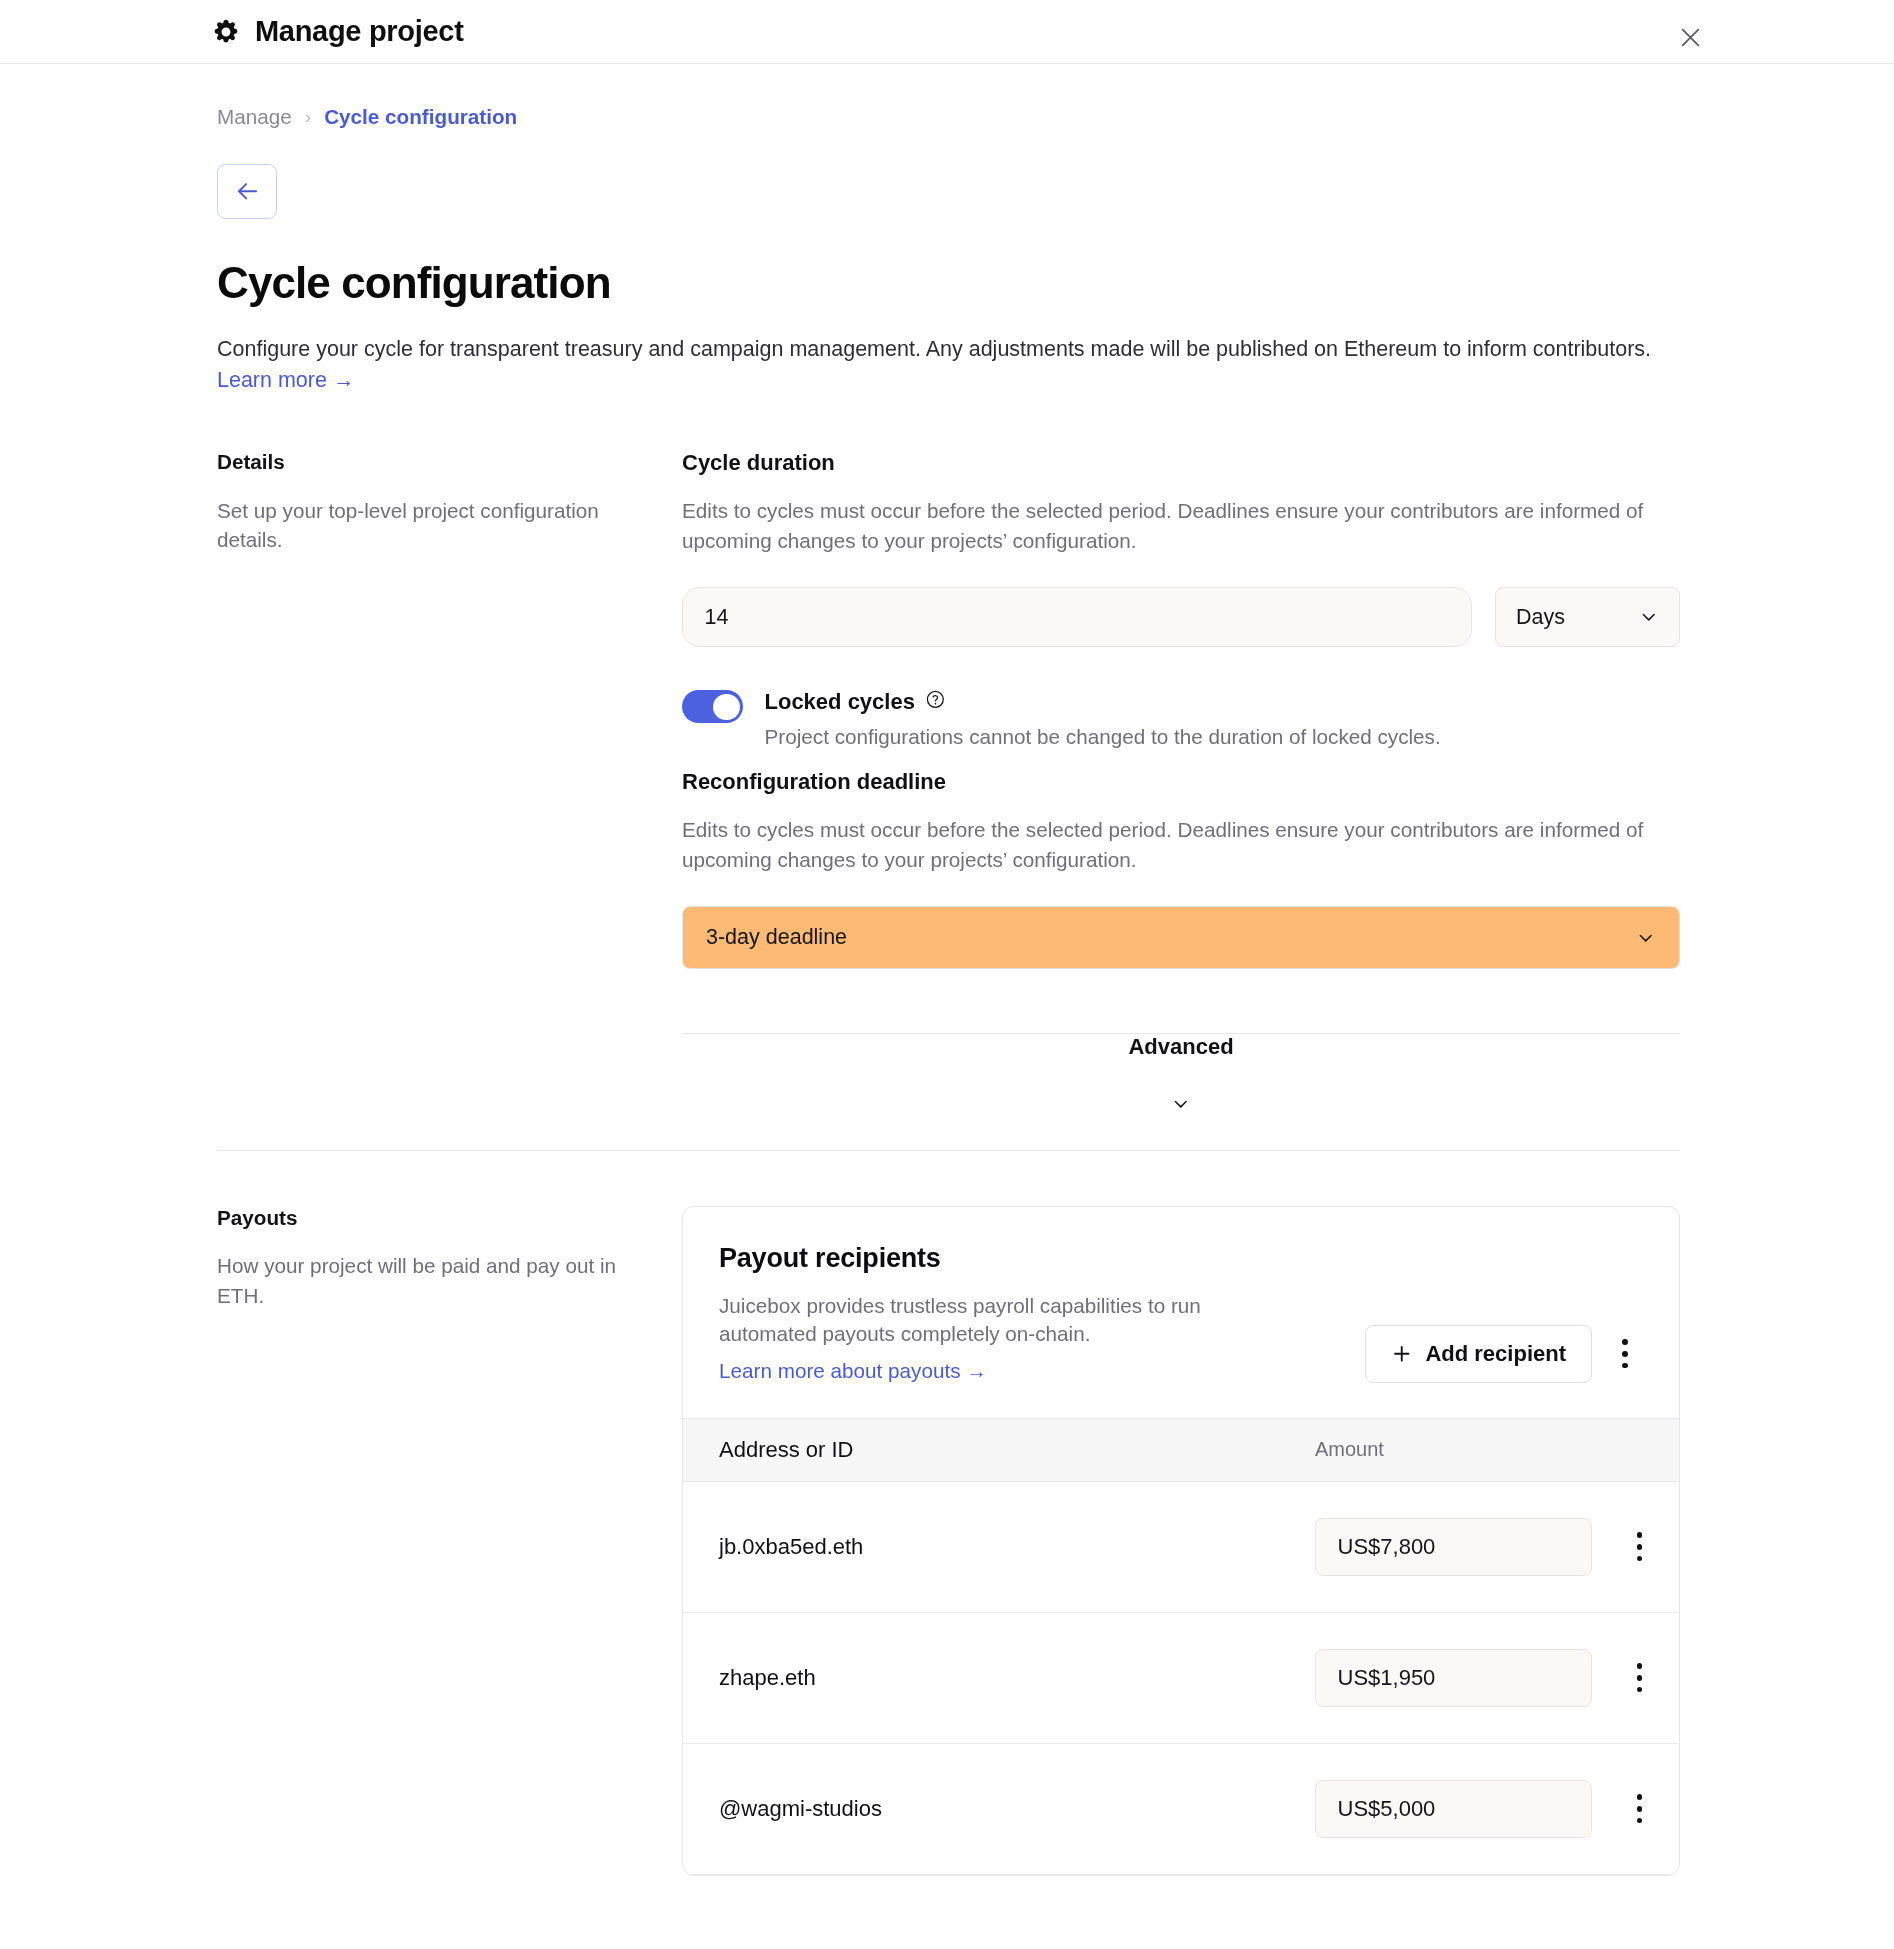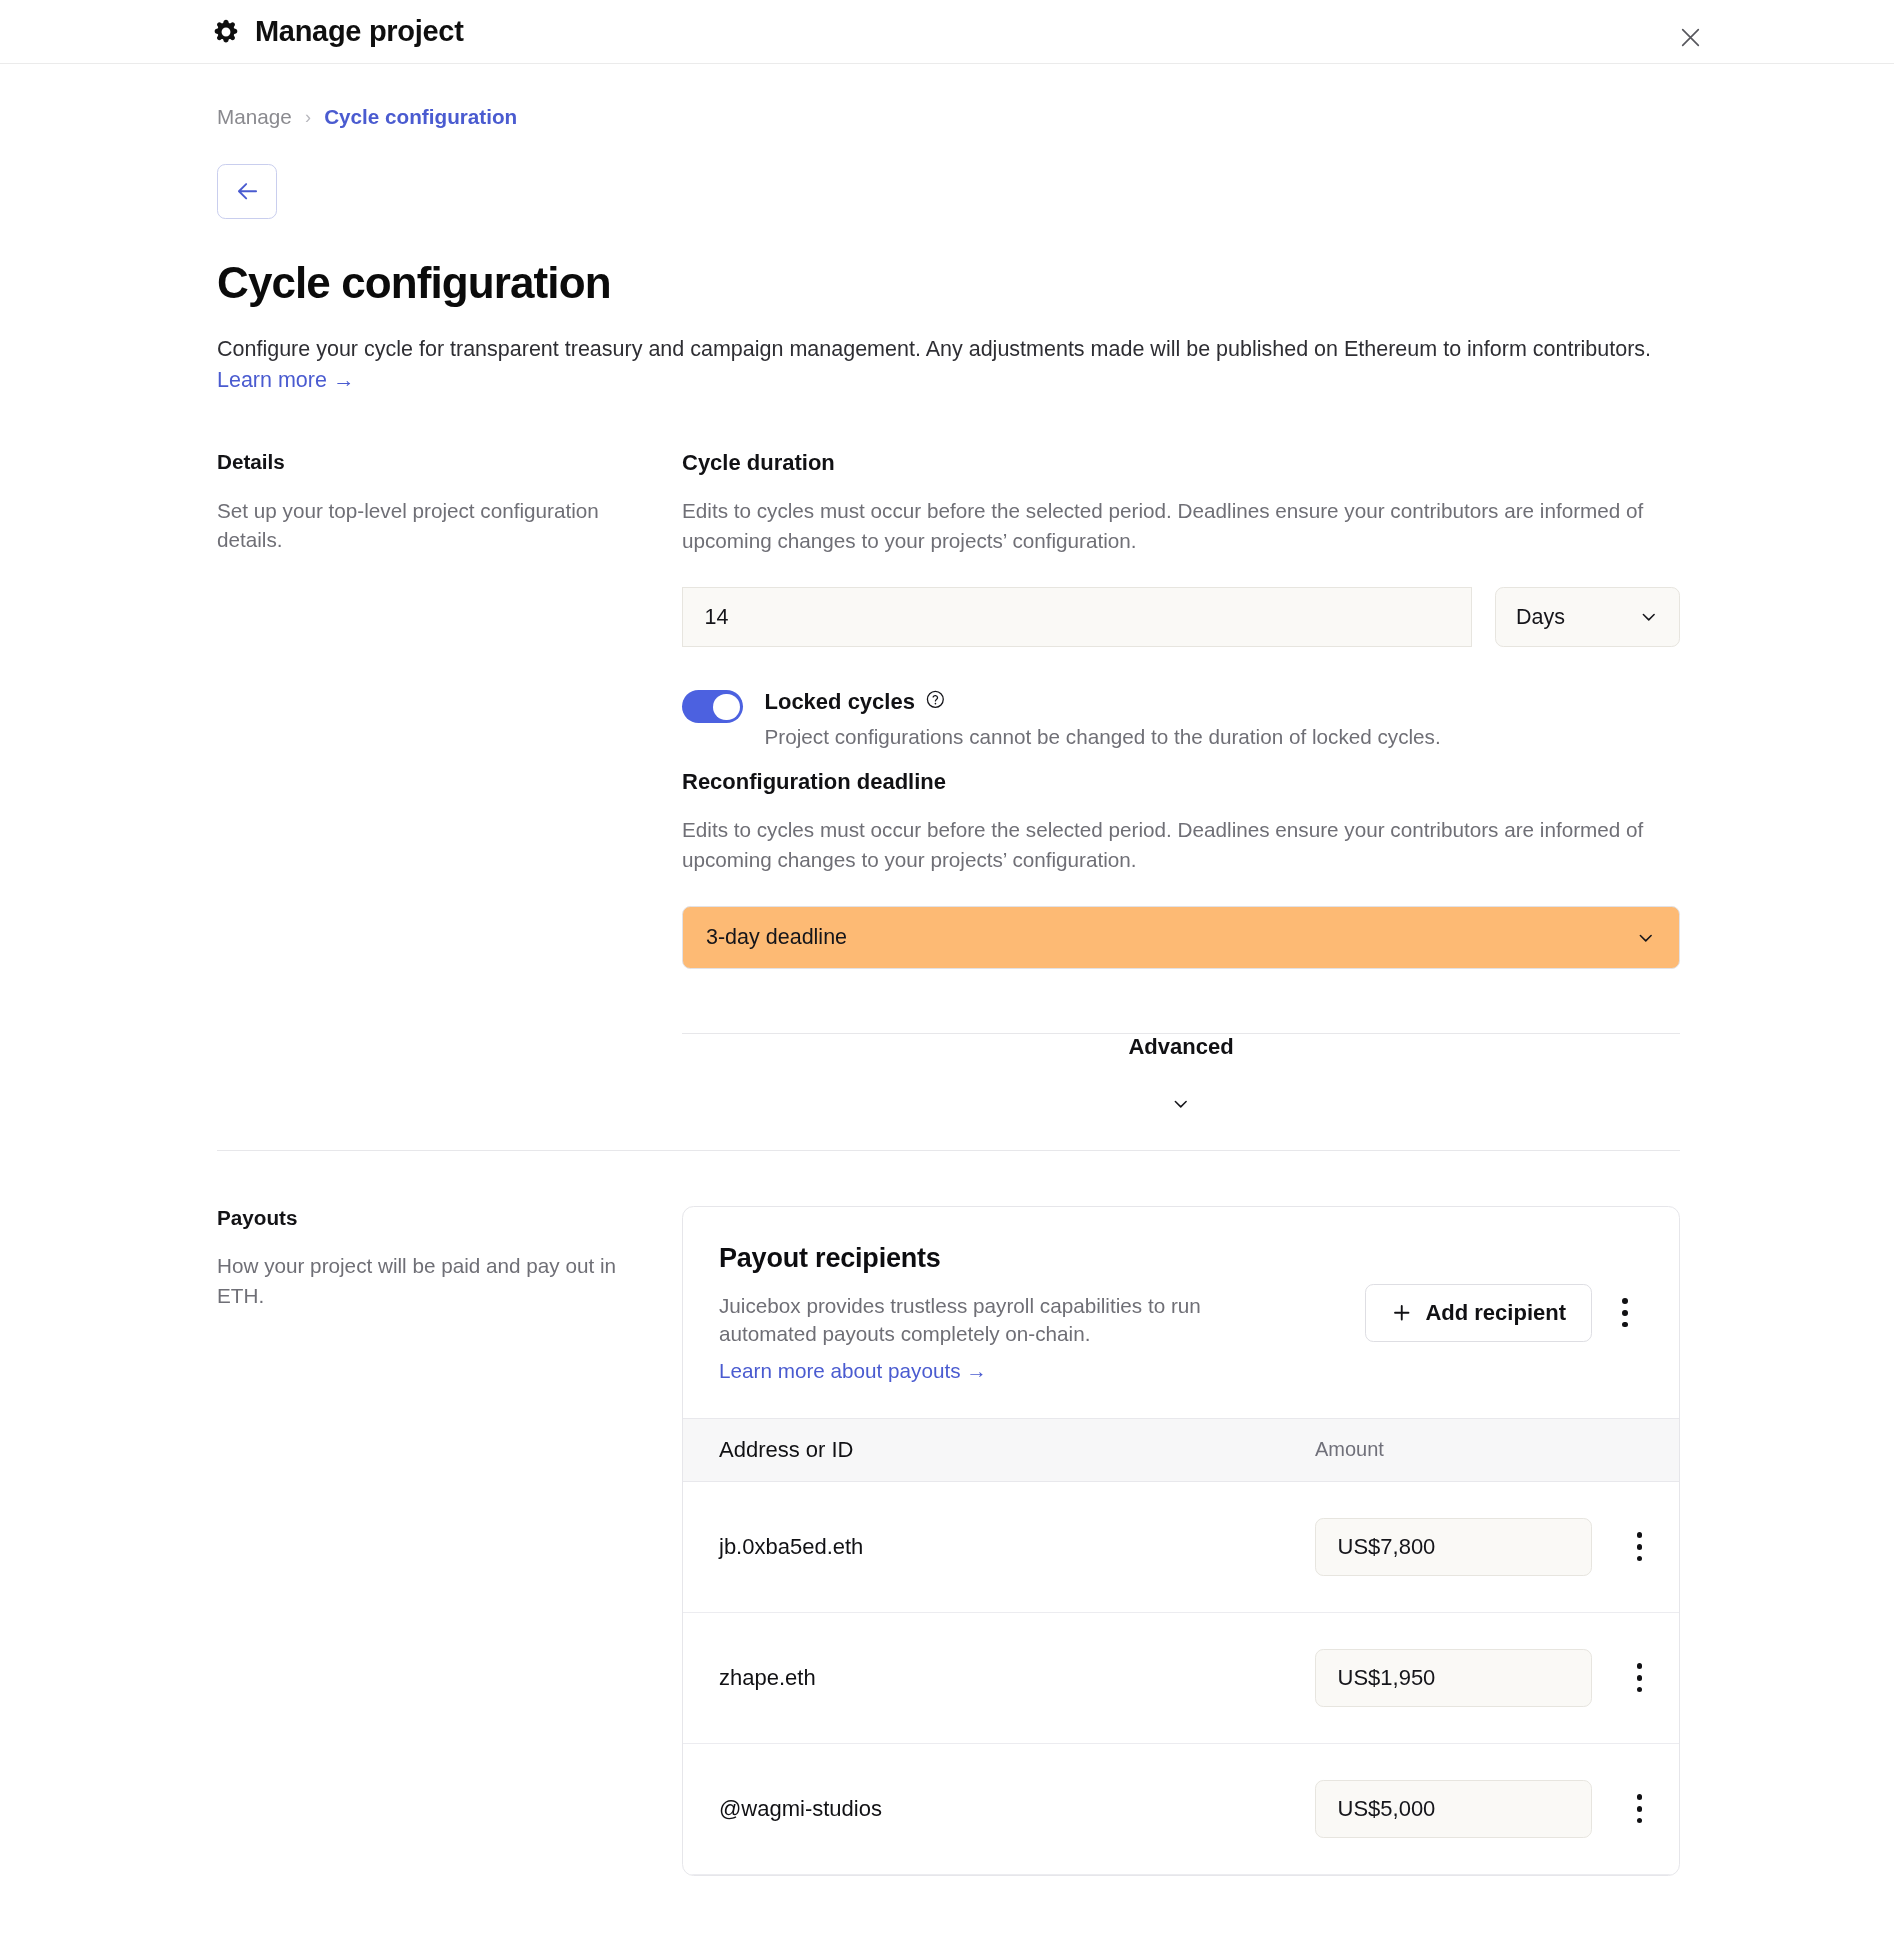--- a/index.html
+++ b/index.html
@@ -140,21 +140,21 @@
   .duration-row {
     display: flex;
     gap: 23px;
     margin-top: 31px;
   }
   .text-input {
     flex: 1 1 auto;
     height: 60px;
     background: #faf9f6;
     border: 0.8px solid #e7e5df;
-    border-radius: 0;
+    border-radius: 18px;
     padding: 0 21.5px;
     font-family: "Liberation Sans", sans-serif;
     font-size: 21.5px;
     color: #15151a;
     outline: none;
   }
   .unit-select {
     width: 185px;
     flex: 0 0 185px;
     height: 60px;
@@ -258,21 +258,21 @@
   .card {
     border: 0.8px solid #e6e6ea;
     border-radius: 11.6px;
     background: #ffffff;
     overflow: hidden;
   }
   .card-head {
     padding: 36px 36px 35px 36px;
     display: flex;
     justify-content: space-between;
-    align-items: center;
+    align-items: flex-end;
     gap: 25px;
   }
   .card-title {
     font-size: 27px;
     font-weight: 700;
     color: #0d0d10;
     letter-spacing: -0.2px;
   }
   .card-sub {
     margin-top: 18px;

